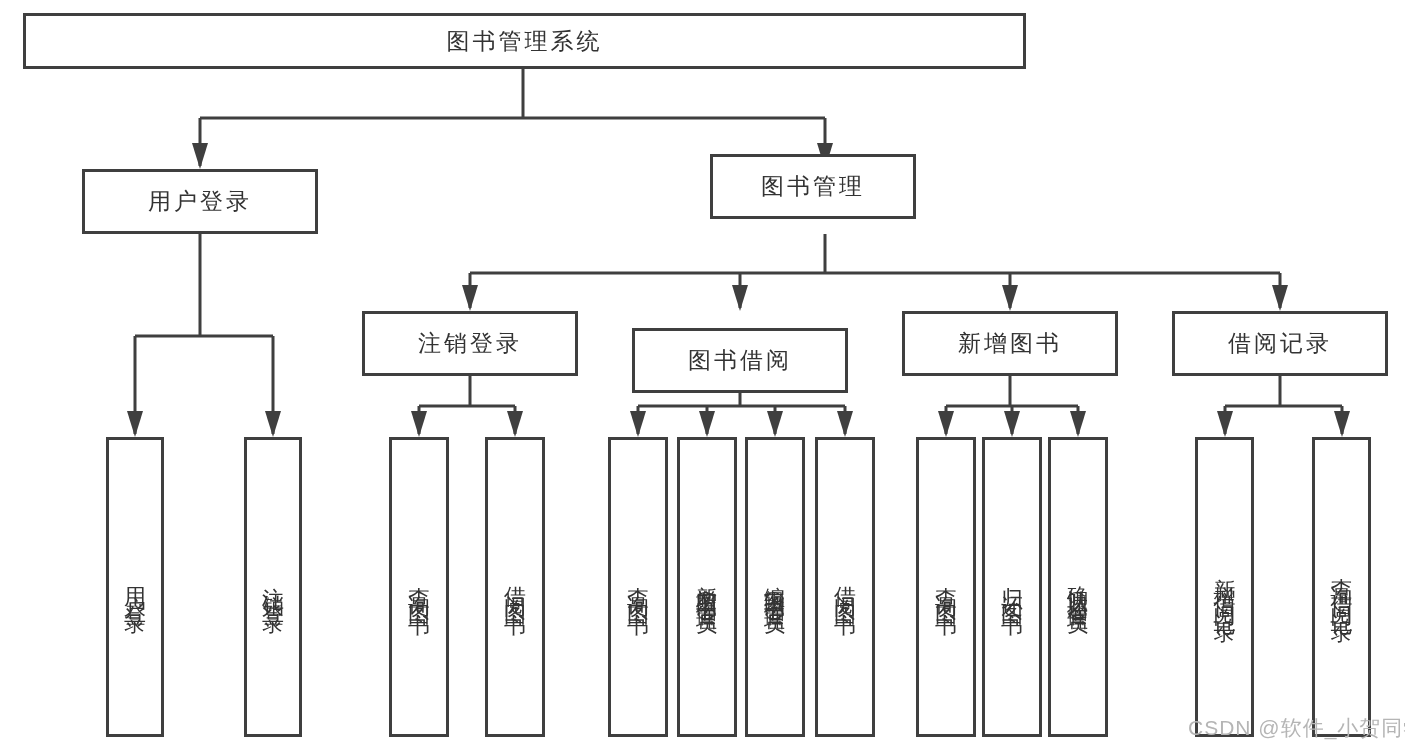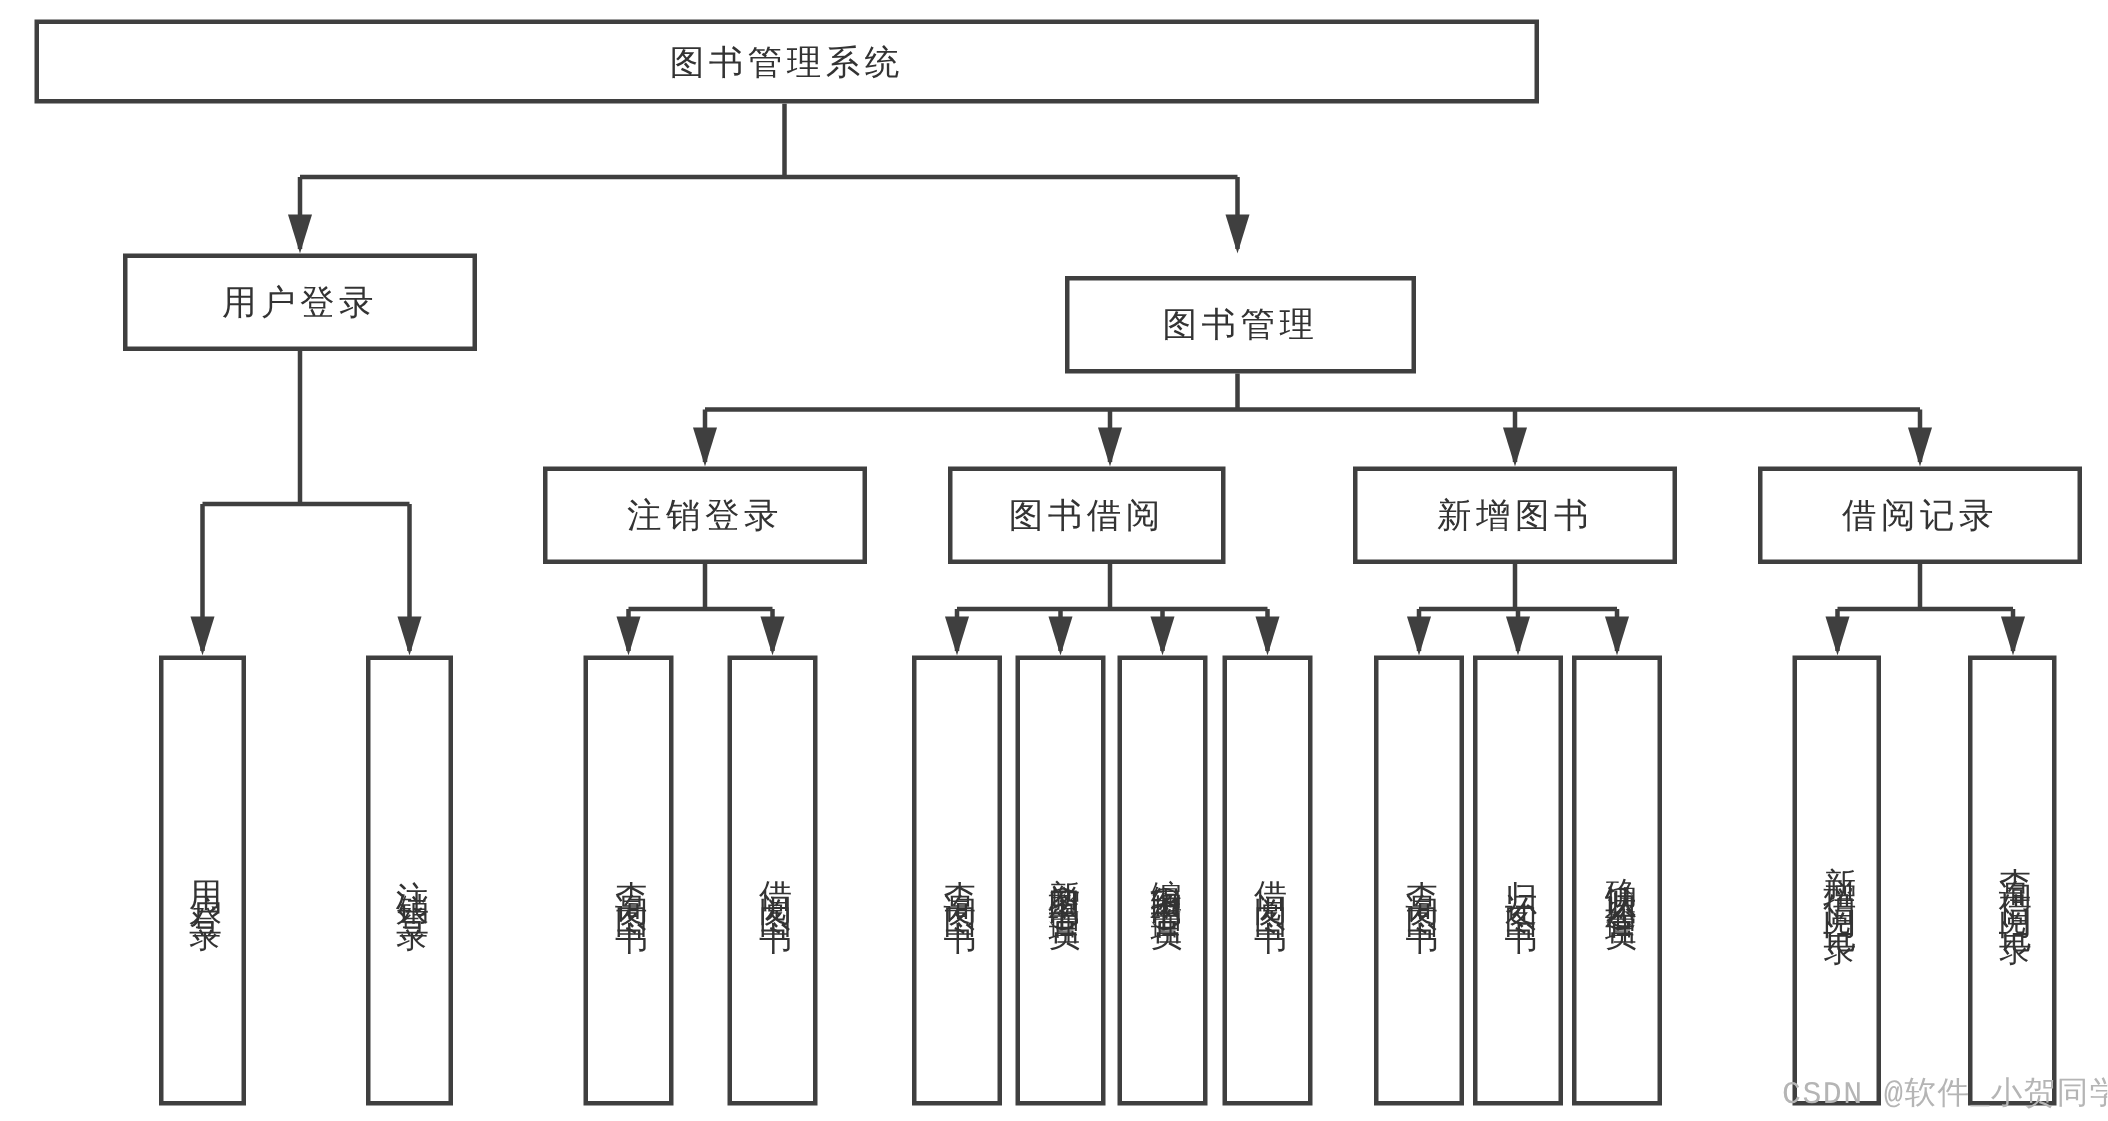--- a/index.html
+++ b/index.html
@@ -1,20 +1,20 @@
 <!DOCTYPE html>
 <html><head>
 <meta charset="utf-8">
 <style>
   html,body{margin:0;padding:0;background:#ffffff;}
   #canvas{
     position:relative;
     width:1405px;height:747px;
     background:#ffffff;
-    font-family:Liberation Mono, monospace;
+    font-family:Liberation Sans, sans-serif;
     overflow:hidden;
   }
   #wires{position:absolute;left:0;top:0;z-index:0;}
   .node{
     position:absolute;
     box-sizing:border-box;
     background:#ffffff;
     border:3px solid #3f3f3f;
     display:flex;align-items:center;justify-content:center;
     color:#333333;
@@ -88,24 +88,24 @@
       <polygon points="1070,411 1086,411 1078,437"></polygon>
 
       <polygon points="1217,411 1233,411 1225,437"></polygon>
       <polygon points="1334,411 1350,411 1342,437"></polygon>
     </g>
   </svg>
 
   <div class="node hbox" style="left:23px;top:13px;width:1003px;height:56px;">图书管理系统</div>
 
   <div class="node hbox" style="left:82px;top:169px;width:236px;height:65px;">用户登录</div>
-  <div class="node hbox" style="left:710px;top:184px;width:234px;height:65px;">图书管理</div>
+  <div class="node hbox" style="left:710px;top:154px;width:206px;height:65px;">图书管理</div>
 
   <div class="node hbox" style="left:362px;top:311px;width:216px;height:65px;">注销登录</div>
-  <div class="node hbox" style="left:632px;top:311px;width:185px;height:65px;">图书借阅</div>
+  <div class="node hbox" style="left:632px;top:328px;width:216px;height:65px;">图书借阅</div>
   <div class="node hbox" style="left:902px;top:311px;width:216px;height:65px;">新增图书</div>
   <div class="node hbox" style="left:1172px;top:311px;width:216px;height:65px;">借阅记录</div>
 
   <div class="node leaf" style="left:106px;top:437px;width:58px;height:300px;">
     <span class="vtext">用户登录</span>
   </div>
   <div class="node leaf" style="left:244px;top:437px;width:58px;height:300px;">
     <span class="vtext">注销登录</span>
   </div>
 

